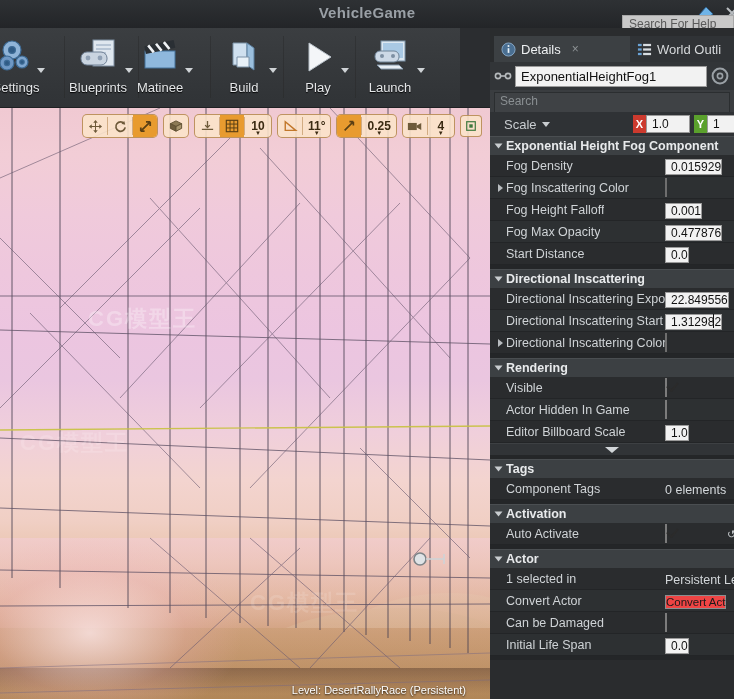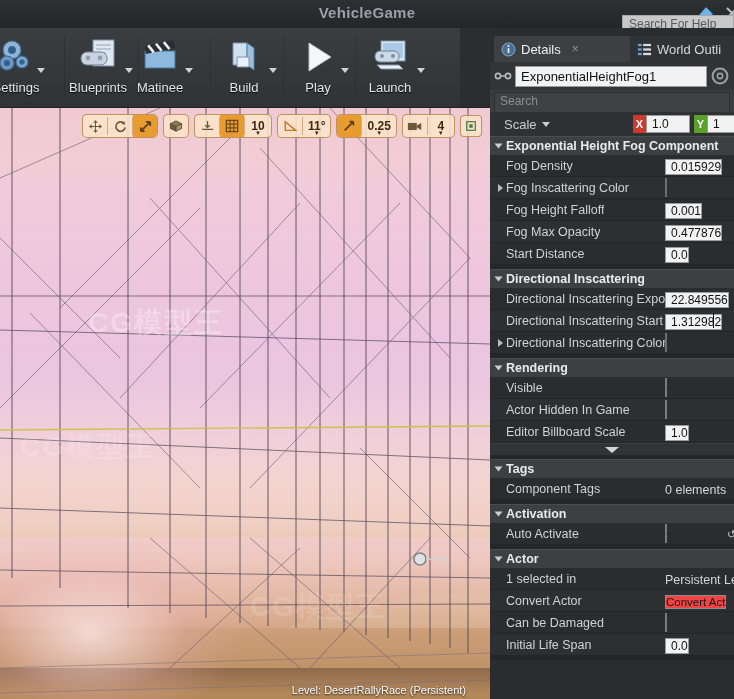--- a/index.html
+++ b/index.html
@@ -58,21 +58,21 @@
     background:linear-gradient(180deg,#c79a68 0%, #bb8f5f 25%, #a97f51 55%, #97703f 100%); }
   .dune1 { position:absolute; left:230px; top:500px; width:300px; height:80px;
     background:linear-gradient(180deg,#d8b48a,#c59c6d); border-radius:60% 45% 0 0/100% 80% 0 0; opacity:.9;}
   .dune2 { position:absolute; left:330px; top:485px; width:220px; height:70px;
     background:linear-gradient(180deg,#e0bd97,#cfa878); border-radius:60% 50% 0 0/100% 90% 0 0; opacity:.75;}
   .ridge { position:absolute; left:0; top:560px; width:490px; height:26px;
     background:linear-gradient(180deg,rgba(90,62,40,.55),rgba(90,62,40,0)); }
   .haze { position:absolute; left:0; top:430px; width:490px; height:160px;
     background:linear-gradient(180deg, rgba(244,205,215,.55), rgba(230,180,195,.18) 60%, rgba(0,0,0,0)); }
   .wire { position:absolute; inset:0; }
-  .wmark { position:absolute; color:rgba(255,255,255,.30); font-size:28px;
+  .wmark { position:absolute; color:rgba(255,255,255,.30); font-size:22px;
     font-weight:bold; letter-spacing:2px; pointer-events:none; }
   .statusbar { position:absolute; left:0; bottom:0; width:490px; height:22px; }
   .status-text { position:absolute; right:24px; bottom:3px; font-size:11px;
     color:#fdfdfd; text-shadow:0 1px 2px rgba(0,0,0,.85); }
 
   
   .vtoolbar { position:absolute; left:82px; top:113px; height:26px;
     display:flex; align-items:center; gap:0px; }
   .vgroup { display:flex; align-items:center; height:24px;
     background:rgba(250,228,202,.88); border:1px solid rgba(170,120,60,.75);

